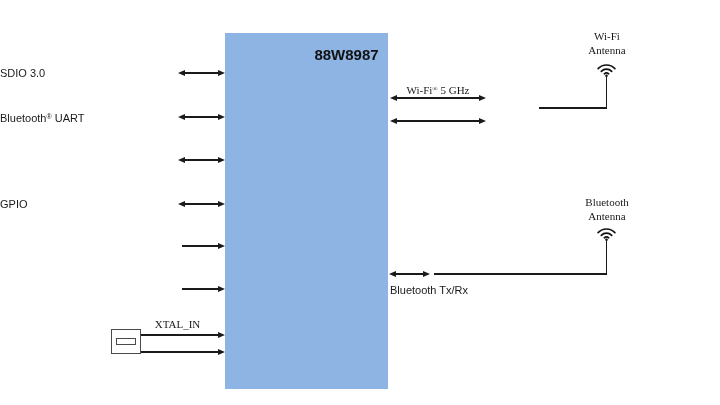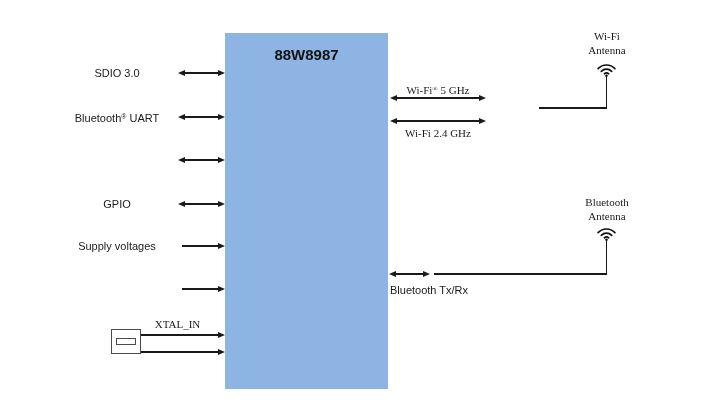--- a/index.html
+++ b/index.html
@@ -10,26 +10,26 @@
     color:#1a1a1a; font-size:11px;
   }
   .abs { position:absolute; }
   
   #chip-block {
     position:absolute; left:225px; top:33px; width:163px; height:356px;
     background:#8db4e2;
   }
   #chip-title {
     width:100%; text-align:center; padding-top:13px;
-    font-size:15px; font-weight:bold; color:#111;
+    font-size:15px; font-weight:bold; color:#111;padding-left:40px;
   }
   
   .siglabel {
-    position:absolute; left:0; width:178px; text-align:center;
-    line-height:16px; white-space:nowrap;padding-left:28px;
+    position:absolute; left:0; width:178px; text-align:left;
+    line-height:16px; white-space:nowrap;
   }
   .ctrlabel { position:absolute; text-align:center; line-height:14px; white-space:nowrap;font-family:Liberation Serif, serif; }
   .sup { font-size:7px; vertical-align:3px; }
   
   .hline { position:absolute; height:1.4px; background:#1a1a1a; }
   .vline { position:absolute; width:1.4px; background:#1a1a1a; }
   .ah { position:absolute; width:0; height:0;
         border-top:3.5px solid transparent; border-bottom:3.5px solid transparent; }
   .ah-r { border-left:7.5px solid #1a1a1a; }
   .ah-l { border-right:7.5px solid #1a1a1a; }
@@ -71,21 +71,20 @@
 
   <div class="ah ah-l abs" style="left:178px; top:156.5px"></div>
   <div class="hline" style="left:184px; top:159.3px; width:35px"></div>
   <div class="ah ah-r abs" style="left:217.5px; top:156.5px"></div>
 
   <div class="siglabel" style="top:196px">GPIO</div>
   <div class="ah ah-l abs" style="left:178px; top:200.5px"></div>
   <div class="hline" style="left:184px; top:203.3px; width:35px"></div>
   <div class="ah ah-r abs" style="left:217.5px; top:200.5px"></div>
 
-  <div class="siglabel" style="top:238px">Supply voltages</div>
   <div class="hline" style="left:182px; top:245.3px; width:37px"></div>
   <div class="ah ah-r abs" style="left:217.5px; top:242.5px"></div>
 
   <div class="hline" style="left:182px; top:288.3px; width:37px"></div>
   <div class="ah ah-r abs" style="left:217.5px; top:285.5px"></div>
 
   <div class="ctrlabel" style="left:130px; top:317px; width:95px">XTAL_IN</div>
   <div class="hline" style="left:141px; top:334.3px; width:78px"></div>
   <div class="ah ah-r abs" style="left:217.5px; top:331.5px"></div>
   <div class="hline" style="left:141px; top:351.3px; width:78px"></div>
@@ -95,21 +94,20 @@
   </div>
 
   <div class="ctrlabel" style="left:390px; top:82px; width:96px"><span>Wi-Fi</span><span class="sup">®</span><span> 5 GHz</span></div>
   <div class="ah ah-l abs" style="left:390px; top:94.5px"></div>
   <div class="hline" style="left:396px; top:97.3px; width:84px"></div>
   <div class="ah ah-r abs" style="left:479px; top:94.5px"></div>
 
   <div class="ah ah-l abs" style="left:390px; top:117.5px"></div>
   <div class="hline" style="left:396px; top:120.3px; width:84px"></div>
   <div class="ah ah-r abs" style="left:479px; top:117.5px"></div>
-  <div class="ctrlabel" style="left:390px; top:126px; width:96px">Wi-Fi 2.4 GHz</div>
 
 
   <div class="hline" style="left:539px; top:107.3px; width:68px"></div>
   <div class="vline" style="left:605.8px; top:77px; height:31px"></div>
 
   <div class="ctrlabel" style="left:566px; top:29px; width:82px">
     <div>Wi-Fi</div>
     <div>Antenna</div>
   </div>
   <svg class="ant-icon" style="left:596px; top:61px" viewBox="0 0 26 20">

